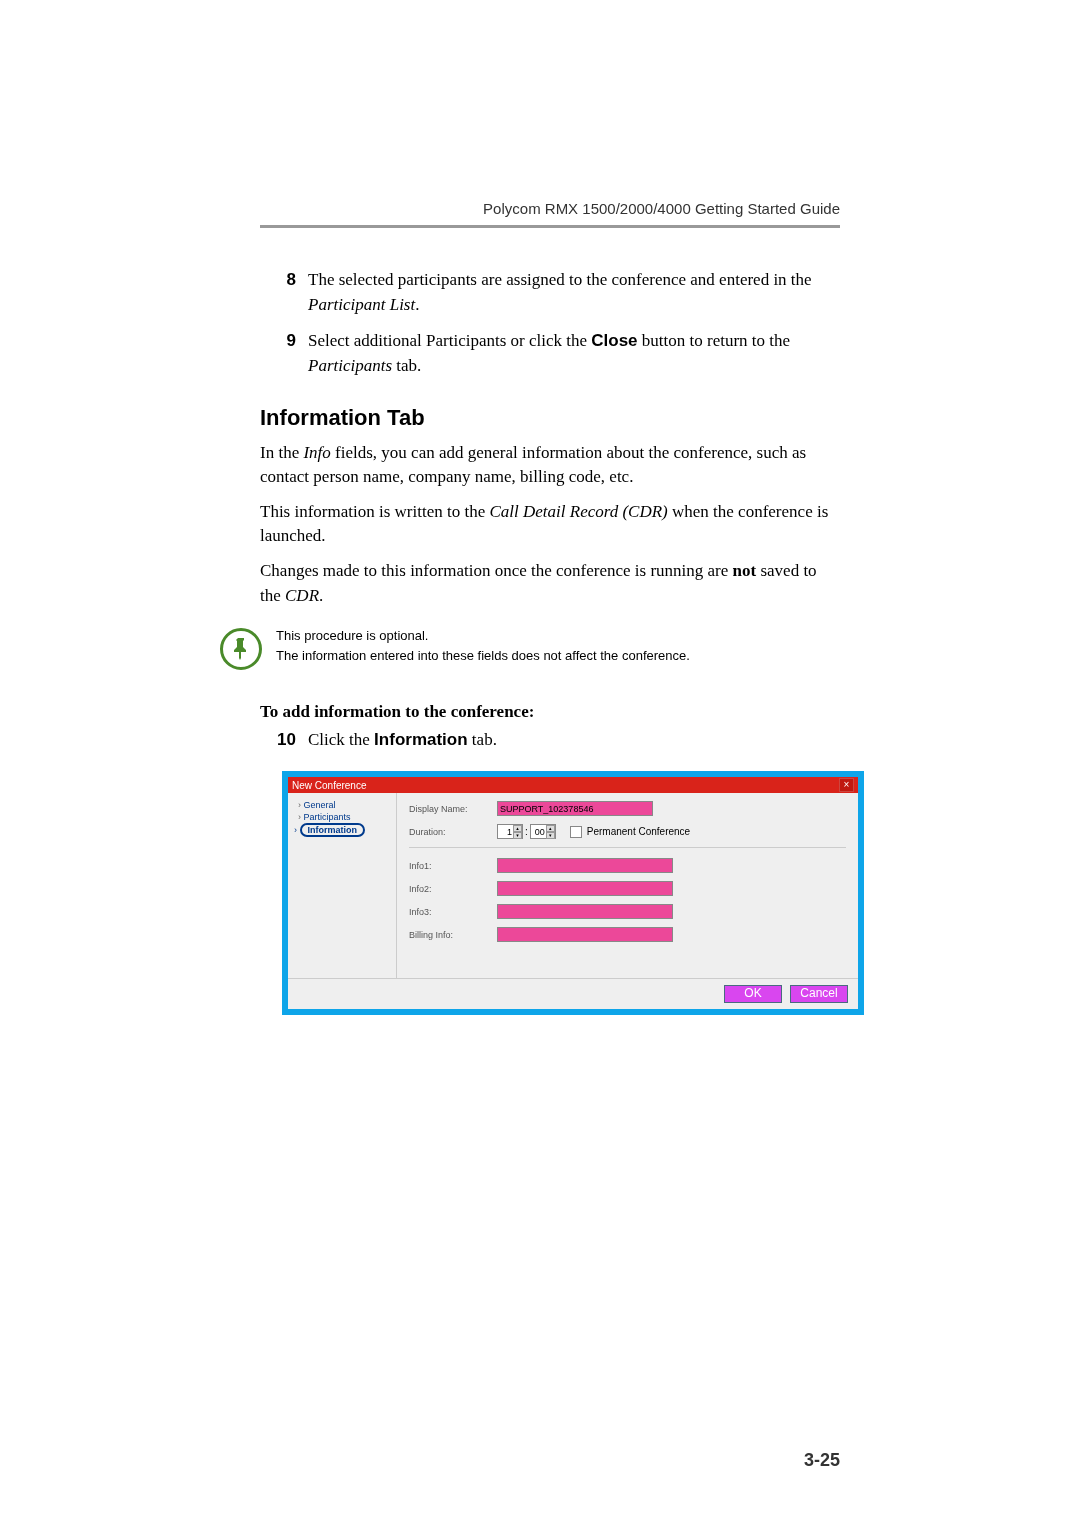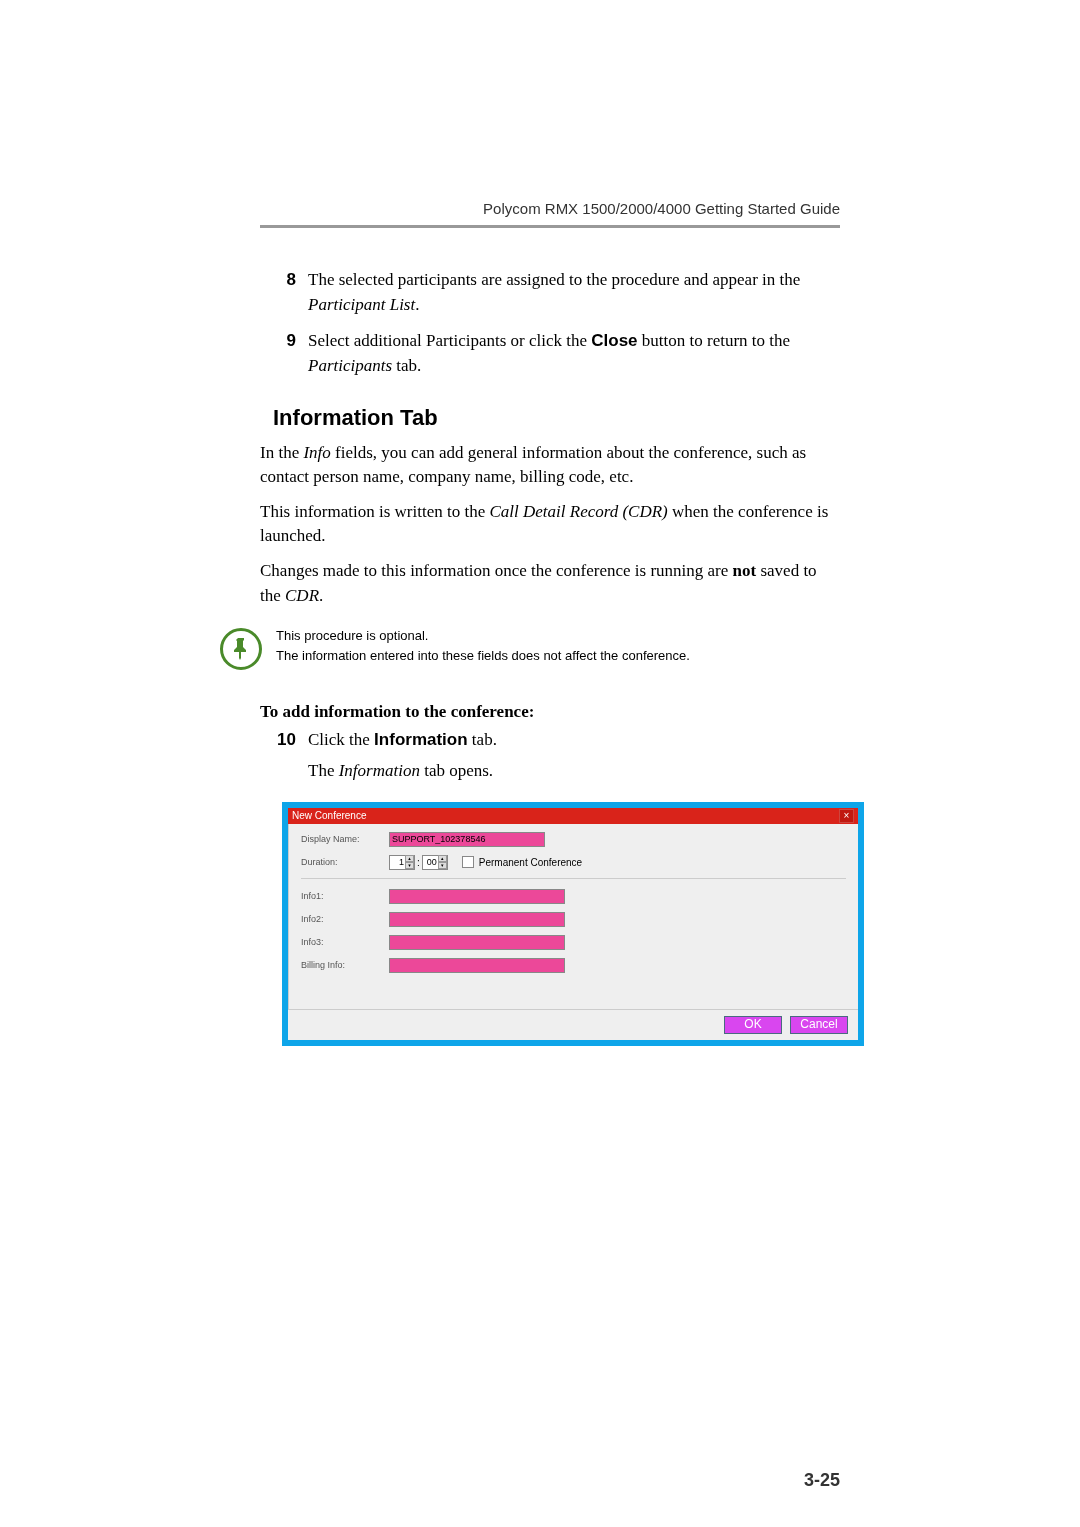--- a/index.html
+++ b/index.html
@@ -44,21 +44,21 @@
   }
   .step-body {
     flex: 1;
   }
   .italic { font-style: italic; }
   .bold-sans { font-family: Arial, Helvetica, sans-serif; font-weight: bold; }
   h2.section {
     font-family: Arial, Helvetica, sans-serif;
     font-weight: bold;
     font-size: 22px;
-    margin: 26px 0 10px 13px;
+    margin: 26px 0 10px 0;
   }
   .para {
     font-size: 17px;
     line-height: 1.45;
     margin-bottom: 10px;
   }
   .note-row {
     display: flex;
     align-items: flex-start;
     margin: 18px 0 18px -40px;
@@ -188,40 +188,40 @@
     height:16px;
     font-size:12px;
     background:#d946ef;
     color:#fff;
     border:1px solid #4a6a80;
     text-align:center;
     line-height:14px;
   }
   .page-num {
     position:absolute;
-    bottom: 36px;
+    bottom: 56px;
     right: 240px;
     font-family: Arial, Helvetica, sans-serif;
     font-weight: bold;
     font-size: 18px;
     color: #333;
   }
 </style>
 </head>
 <body>
 
 <div class="page">
 
   <div class="header-line">Polycom RMX 1500/2000/4000 Getting Started Guide</div>
   <div class="hr"></div>
 
   <div class="step">
     <div class="step-num">8</div>
     <div class="step-body">
-      <span>The selected participants are assigned to the procedure and appear in the </span><span class="italic">Participant List</span><span>.</span>
+      <span>The selected participants are assigned to the conference and entered in the </span><span class="italic">Participant List</span><span>.</span>
     </div>
   </div>
 
   <div class="step">
     <div class="step-num">9</div>
     <div class="step-body">
       <span>Select additional Participants or click the </span><span class="bold-sans">Close</span><span> button to return to the </span><span class="italic">Participants</span><span> tab.</span>
     </div>
   </div>
 
@@ -248,32 +248,34 @@
       <div>The information entered into these fields does not affect the conference.</div>
     </div>
   </div>
 
   <div class="subhead">To add information to the conference:</div>
 
   <div class="step indent-step">
     <div class="step-num">10</div>
     <div class="step-body">
       <span>Click the </span><span class="bold-sans">Information</span><span> tab.</span>
-      <div style="margin-top:6px">
-        <span>The </span><span class="italic">Information</span><span> tab opens.</span>
-      </div>
     </div>
   </div>
 
   <div class="dialog-shot">
     <div class="dlg-title">
       <span>New Conference</span>
       <span class="dlg-close">×</span>
     </div>
     <div class="dlg-body">
+      <div class="dlg-side">
+        <div class="side-item">General</div>
+        <div class="side-item">Participants</div>
+        <div style="padding-left:2px">› <span class="side-active">Information</span></div>
+      </div>
       <div class="dlg-main">
         <div class="form-row">
           <div class="form-label">Display Name:</div>
           <input class="form-input" style="width: 150px;" value="SUPPORT_102378546">
         </div>
         <div class="form-row">
           <div class="form-label">Duration:</div>
           <div class="dur-box">
             <span class="spin">
                 <span class="spin-val">1</span>

